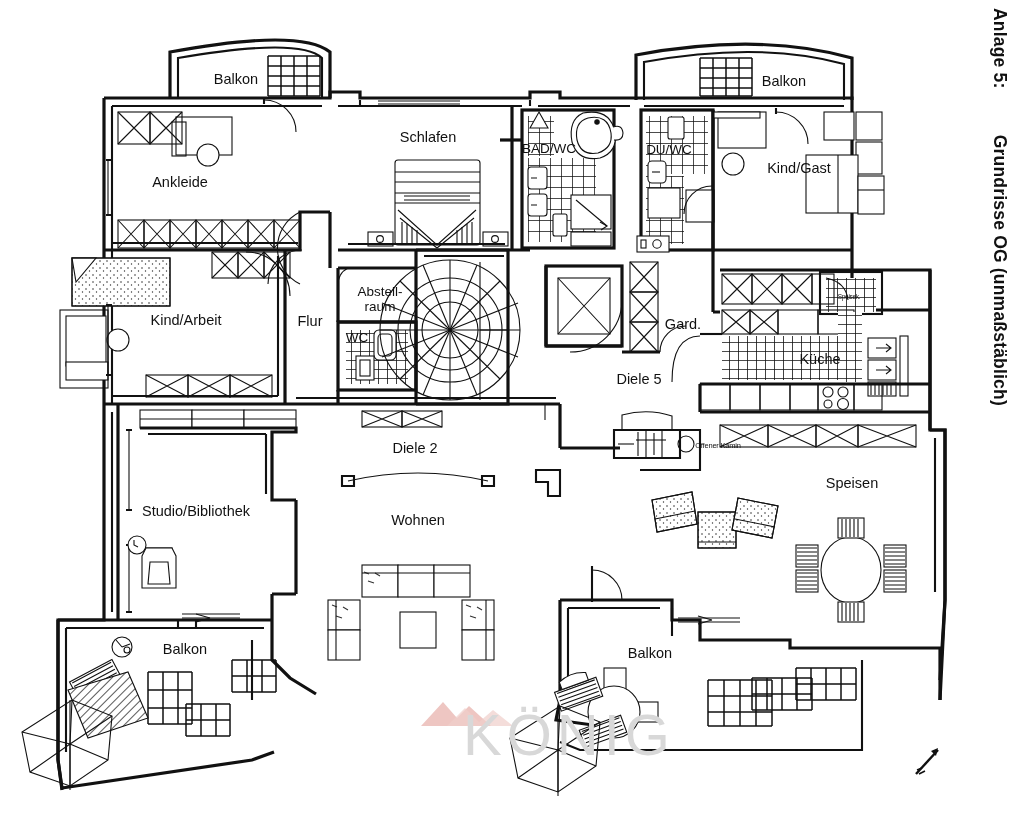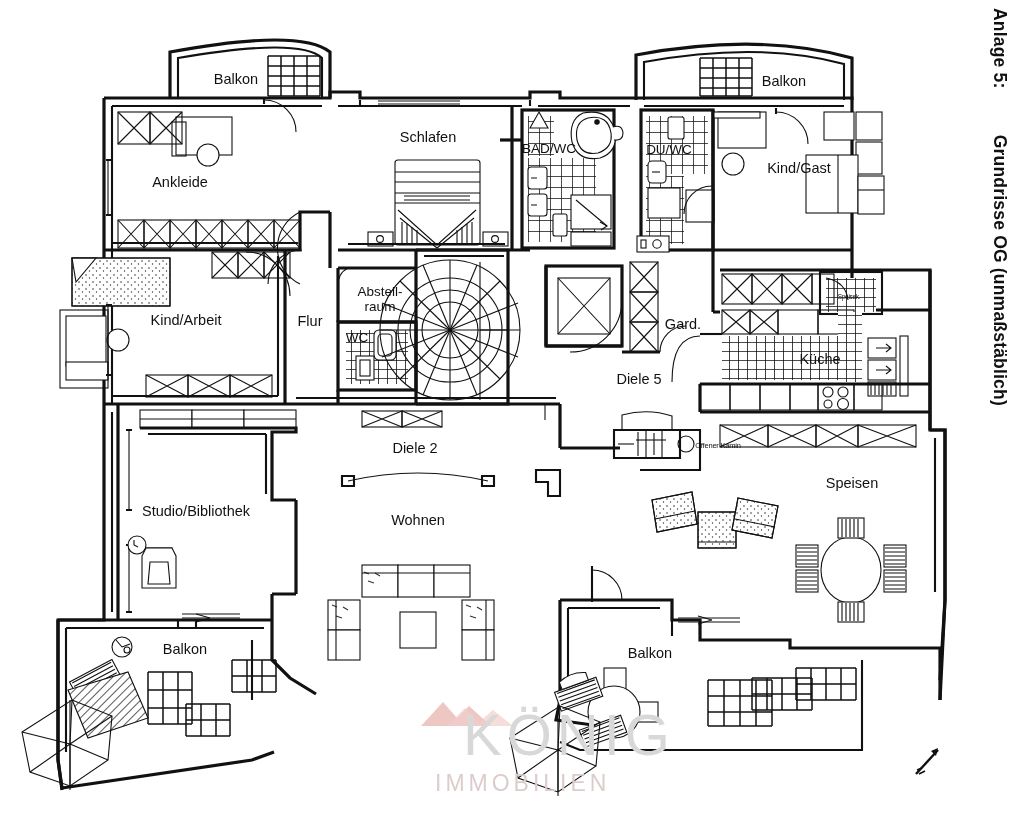--- a/index.html
+++ b/index.html
@@ -765,21 +765,20 @@
       <div class="rlabel sz-lg" style="left: 185px; top: 650px;">Balkon</div>
       <div class="rlabel sz-lg" style="left: 650px; top: 654px;">Balkon</div>
     </div>
 
   <div id="watermark">
     <svg id="wm-mark" viewBox="0 0 120 34">
       <path d="M4 30 L26 6 L40 22 L52 10 L74 30 Z" fill="#e8b3ae" opacity="0.75"></path>
       <path d="M30 30 L48 12 L62 26 L76 14 L96 30 Z" fill="#f0cfcb" opacity="0.7"></path>
     </svg>
     <div id="wm-word">KÖNIG</div>
-    <div id="wm-sub">IMMOBILIEN</div>
   </div>
 
   <div id="caption">
     <div id="caption-inner">
       <span>Anlage 5:</span>
       <span class="gap"></span>
       <span>Grundrisse OG (unmaßstäblich)</span>
     </div>
   </div>
 

